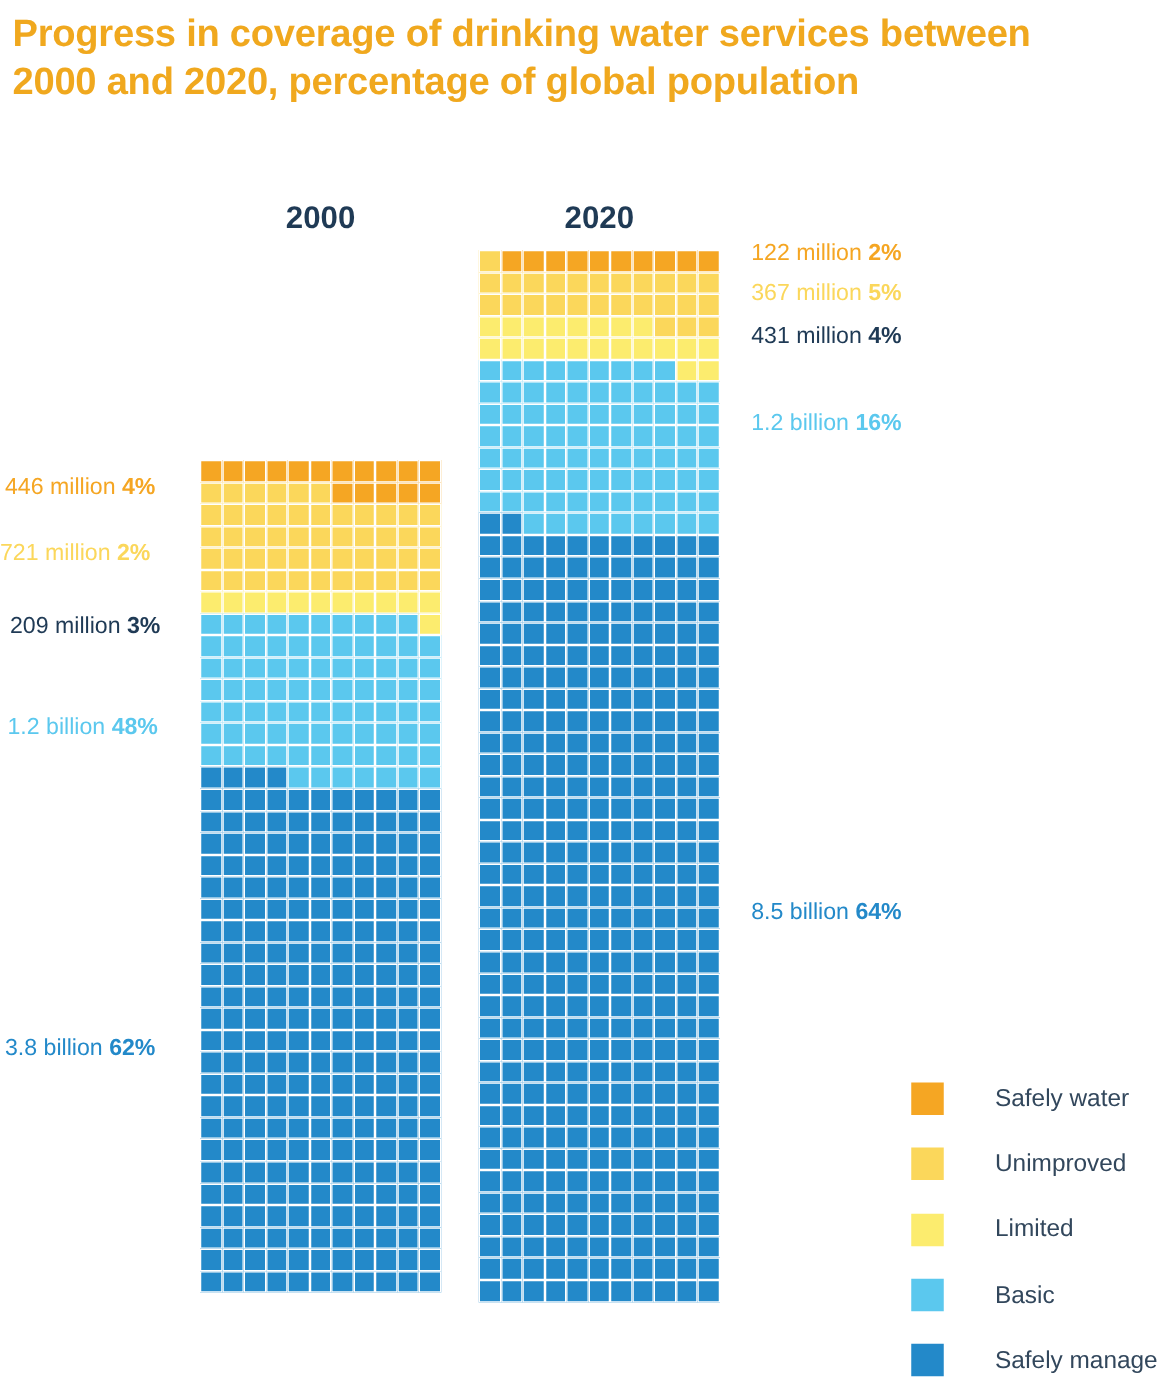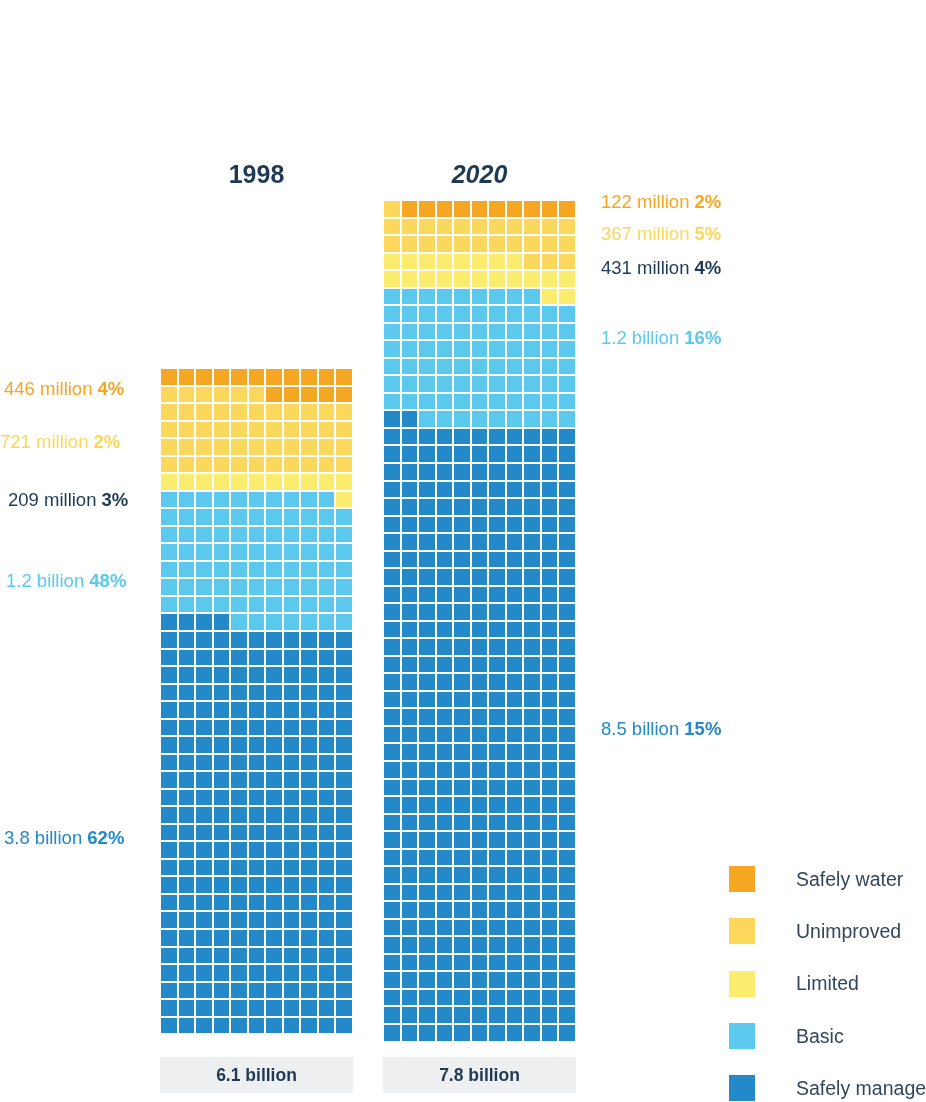--- a/index.html
+++ b/index.html
@@ -36,21 +36,21 @@
 
   .year-label {
     position: absolute;
     font-size: 25px;
     font-weight: bold;
     color: #1F3A55;
     text-align: center;
     width: 193px;
   }
   .year-2000 { left: 160px; top: 160px; }
-  .year-2020 { left: 383px; top: 160px; font-style: italic; }
+  .year-2020 { left: 383px; top: 160px; }
 
   
   .waffle {
     position: absolute;
     display: flex;
     flex-wrap: wrap;
     align-content: flex-start;
   }
   .waffle-2000 { left: 160px; top: 368px; width: 193px; height: 670px; }
   .waffle-2020 { left: 383px; top: 200px; width: 193px; height: 838px; }
@@ -118,22 +118,23 @@
     font-size: 19.5px;
     color: #32475C;
     white-space: nowrap;
   }
 </style>
 </head>
 <body>
 
 <div class="chart">
 
-
-  <div class="year-label year-2000">1998</div>
+  <div class="title">Progress in coverage of drinking water services between 2000 and 2020, percentage of global population</div>
+
+  <div class="year-label year-2000">2000</div>
   <div class="year-label year-2020">2020</div>
 
   <div class="waffle waffle-2000">
       <div class="cell" style="background: rgb(245, 166, 35);"></div>
       <div class="cell" style="background: rgb(245, 166, 35);"></div>
       <div class="cell" style="background: rgb(245, 166, 35);"></div>
       <div class="cell" style="background: rgb(245, 166, 35);"></div>
       <div class="cell" style="background: rgb(245, 166, 35);"></div>
       <div class="cell" style="background: rgb(245, 166, 35);"></div>
       <div class="cell" style="background: rgb(245, 166, 35);"></div>
@@ -1073,22 +1074,20 @@
       <div class="cell" style="background: rgb(35, 137, 201);"></div>
       <div class="cell" style="background: rgb(35, 137, 201);"></div>
       <div class="cell" style="background: rgb(35, 137, 201);"></div>
       <div class="cell" style="background: rgb(35, 137, 201);"></div>
       <div class="cell" style="background: rgb(35, 137, 201);"></div>
       <div class="cell" style="background: rgb(35, 137, 201);"></div>
       <div class="cell" style="background: rgb(35, 137, 201);"></div>
       <div class="cell" style="background: rgb(35, 137, 201);"></div>
     </div>
 
-  <div class="total-chip total-2000">6.1 billion</div>
-  <div class="total-chip total-2020">7.8 billion</div>
 
   <div class="callout lbl-l-surface" style="color: rgb(245, 166, 35);">
     <span>446 million</span>
     <b>4%</b>
   </div>
   <div class="callout lbl-l-unimp" style="color: rgb(251, 215, 91);">
     <span>721 million</span>
     <b>2%</b>
   </div>
   <div class="callout lbl-l-limited" style="color: rgb(31, 58, 85);">
@@ -1115,21 +1114,21 @@
   <div class="callout lbl-r-limited" style="color: rgb(31, 58, 85);">
     <span>431 million</span>
     <b>4%</b>
   </div>
   <div class="callout lbl-r-basic" style="color: rgb(91, 200, 238);">
     <span>1.2 billion</span>
     <b>16%</b>
   </div>
   <div class="callout lbl-r-safe" style="color: rgb(35, 137, 201);">
     <span>8.5 billion</span>
-    <b>15%</b>
+    <b>64%</b>
   </div>
 
   <div class="legend">
       <div class="legend-row">
         <div class="legend-swatch" style="background: rgb(245, 166, 35);"></div>
         <div class="legend-text">Safely water</div>
       </div>
       <div class="legend-row">
         <div class="legend-swatch" style="background: rgb(251, 215, 91);"></div>
         <div class="legend-text">Unimproved</div>

